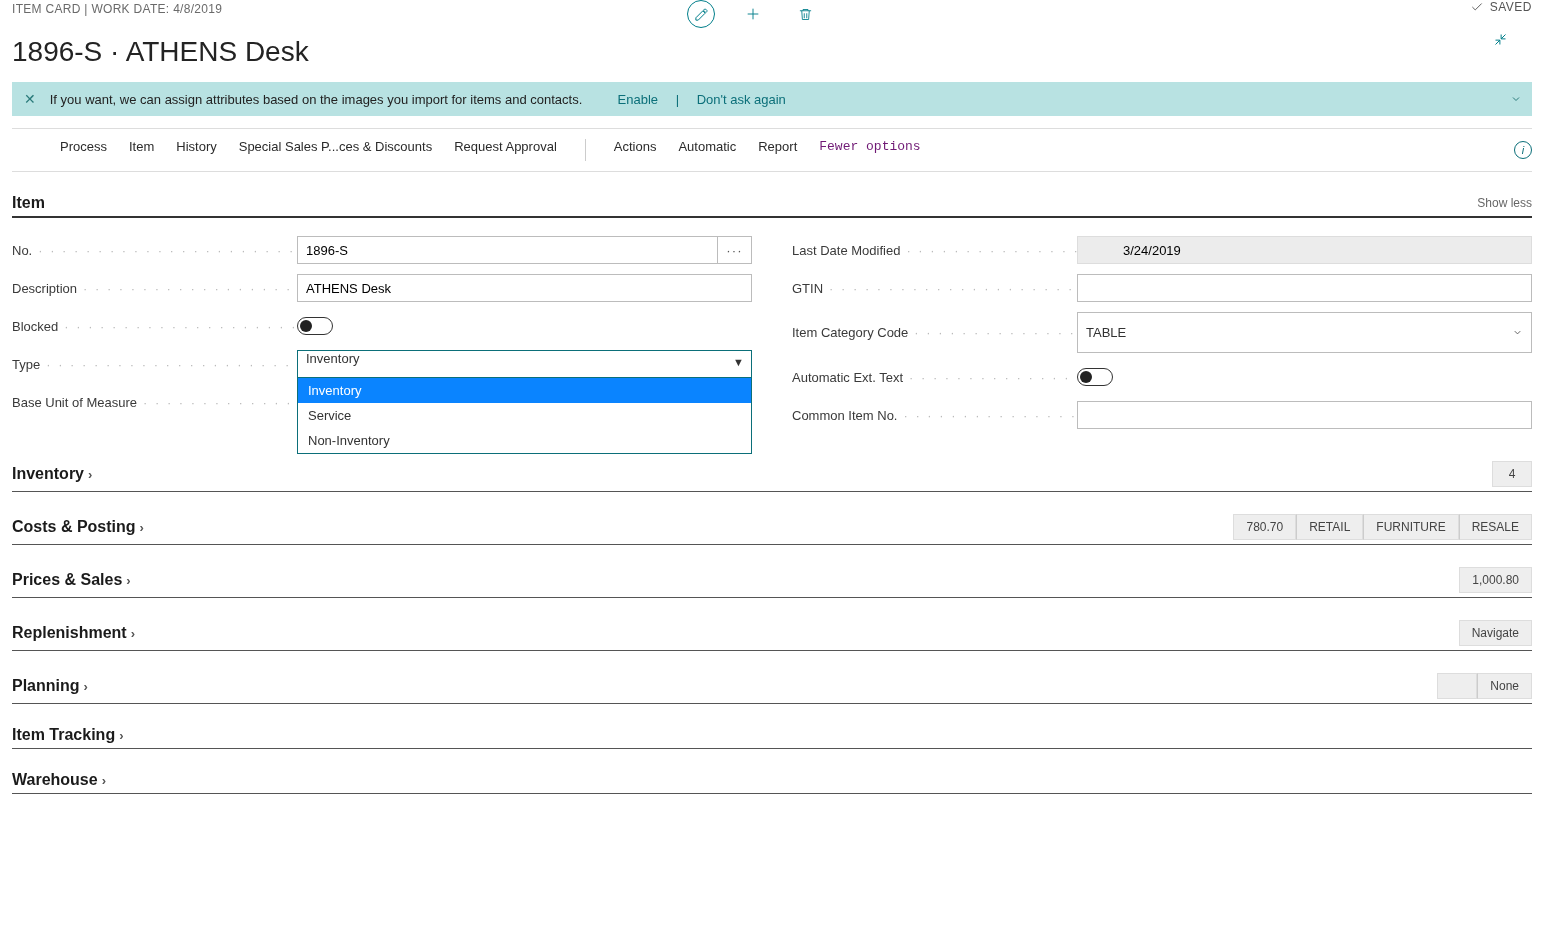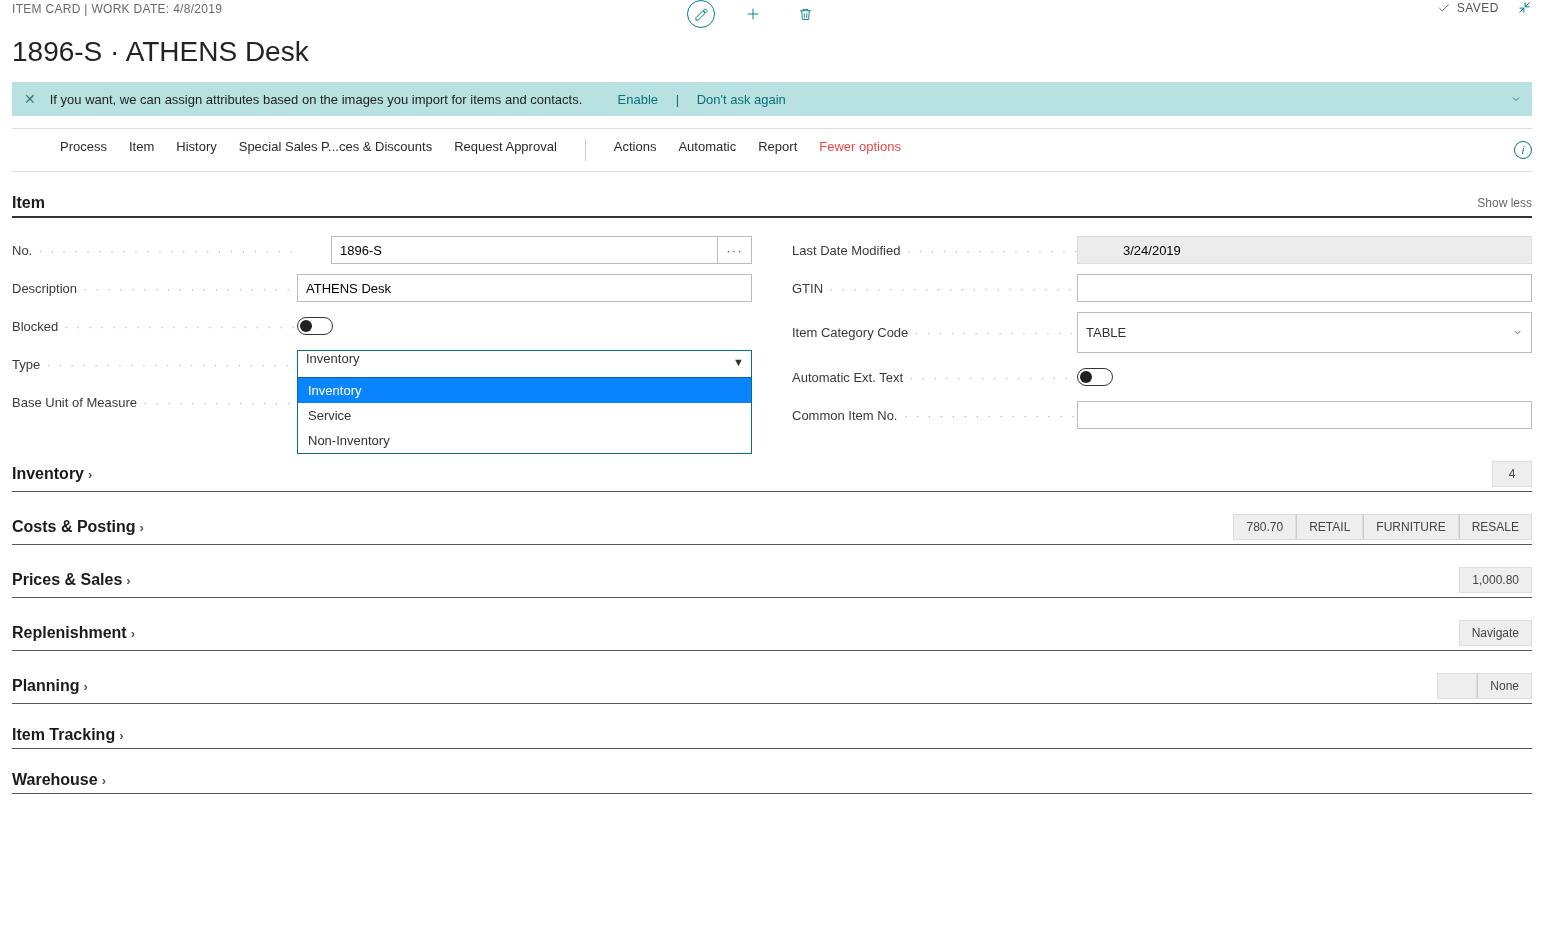--- a/index.html
+++ b/index.html
@@ -4,36 +4,36 @@
 <style>
   * { box-sizing: border-box; margin: 0; padding: 0; font-family: "Segoe UI", Arial, sans-serif; }
   body { background: #fff; color: #333; font-size: 13px; padding: 0 12px; }
 
   
   .header-row { display: flex; align-items: flex-start; position: relative; height: 30px; text-align: center; }
   .breadcrumb { color: #6a6a6a; font-size: 12px; letter-spacing: .3px; padding-top: 2px; }
   .header-actions { position: absolute; left: 50%; transform: translateX(-85px); top: 0; display: flex; gap: 24px; align-items: center; }
   .icon-btn { width: 28px; height: 28px; border-radius: 50%; display: flex; align-items: center; justify-content: center; cursor: pointer; color: #007e8a; }
   .icon-btn.outlined { border: 1px solid #007e8a; }
-  .header-right { margin-left: auto; display: flex; align-items: center; gap: 18px; color: #4a4a4a; }
+  .header-right { margin-left: auto; display: flex; align-items: center; gap: 18px; color: #4a4a4a; flex-direction: column; }
   .saved-badge { display: flex; align-items: center; gap: 6px; color: #555; font-size: 12px; letter-spacing: .5px; }
   .page-title { font-size: 28px; font-weight: 350; color: #232323; margin: 6px 0 14px; }
 
   
   .notice { background: #b8e2e2; color: #222; padding: 9px 12px; display: flex; align-items: center; gap: 14px; position: relative; }
   .notice a { color: #0b6f79; text-decoration: none; cursor: pointer; }
   .notice .sep { color: #0b6f79; }
   .notice .close { color: #2a7a7a; cursor: pointer; font-size: 14px; }
   .notice .chev { position: absolute; right: 10px; color: #2a7a7a; cursor: pointer; }
 
   
   .menu-wrap { border-top: 1px solid #ddd; border-bottom: 1px solid #ddd; margin-top: 12px; display: flex; align-items: center; padding: 0 0; }
   .menu-bar { display: flex; gap: 22px; padding: 10px 0; flex-wrap: wrap; margin-left: 48px; }
   .menu-item { color: #2b2b2b; cursor: pointer; white-space: nowrap; }
-  .menu-item.muted { color: #ef4444; }
+  .menu-item.muted { color: #701a75; font-family: Liberation Mono, monospace; }
   .menu-divider { width: 1px; height: 22px; background: #ccc; margin: 0 6px; }
   .info-icon { margin-left: auto; color: #0b6f79; width: 18px; height: 18px; border: 1.4px solid #0b6f79; border-radius: 50%; display: flex; align-items: center; justify-content: center; font-style: italic; font-size: 11px; cursor: pointer; }
 
   
   .section { margin-top: 22px; }
   .section-head { display: flex; align-items: center; border-bottom: 2px solid #333; padding-bottom: 4px; }
   .section-thin .section-head { border-bottom: 1px solid #555; }
   .section-title { font-size: 16px; font-weight: 600; color: #1b1b1b; cursor: pointer; display: flex; align-items: center; gap: 4px; }
   .section-title .chev-right { font-size: 13px; color: #555; }
   .show-less { margin-left: auto; color: #666; font-size: 12px; cursor: pointer; }
@@ -43,21 +43,21 @@
 
   
   .form-grid { display: grid; grid-template-columns: 1fr 1fr; gap: 16px 40px; margin-top: 18px; }
   .form-row { display: flex; align-items: center; margin-bottom: 10px; min-height: 28px; }
   .form-label { width: 285px; position: relative; overflow: hidden; color: #3a3a3a; }
   .form-label::after { content: "· · · · · · · · · · · · · · · · · · · · · · · · · · · · · · · · · · · · · · · · · · · · · · · · · · · · · · · · · · · · · · · · · · · · · · · · · · · · · · · · · ·"; position: absolute; padding-left: 6px; color: #bbb; letter-spacing: 2px; white-space: nowrap; }
   .form-control { flex: 1; }
   .txt { width: 100%; height: 28px; border: 1px solid #bcbcbc; padding: 0 8px; font-size: 13px; background: #fff; }
   .txt.readonly { background: #ececec; border-color: #ddd; padding-left: 45px; }
   .txt-wrap-lookup { display: flex; }
-  .txt-wrap-lookup .txt { flex: 1; margin-left: 34px; }
+  .txt-wrap-lookup .txt { flex: 1; }
   .lookup-btn { width: 34px; border: 1px solid #bcbcbc; border-left: none; background: #fff; cursor: pointer; color: #555; letter-spacing: 1px; }
   .select-wrap { position: relative; }
   .select { width: 100%; height: 28px; border: 1px solid #0b6f79; padding: 0 8px; font-size: 13px; background: #fff; appearance: none; cursor: pointer; }
   .select-caret { position: absolute; right: 8px; top: 6px; font-size: 11px; color: #333; pointer-events: none; }
   .dropdown-list { position: absolute; left: 0; right: 0; top: 28px; border: 1px solid #0b6f79; border-top: none; background: #fff; z-index: 10; }
   .dropdown-item { padding: 5px 10px; cursor: pointer; }
   .dropdown-item.sel { background: #0a84ff; color: #fff; }
   .category-select { display: flex; align-items: center; justify-content: space-between; height: 41px; border: 1px solid #bcbcbc; padding: 0 8px; cursor: pointer; background: #fff; }
 
   

